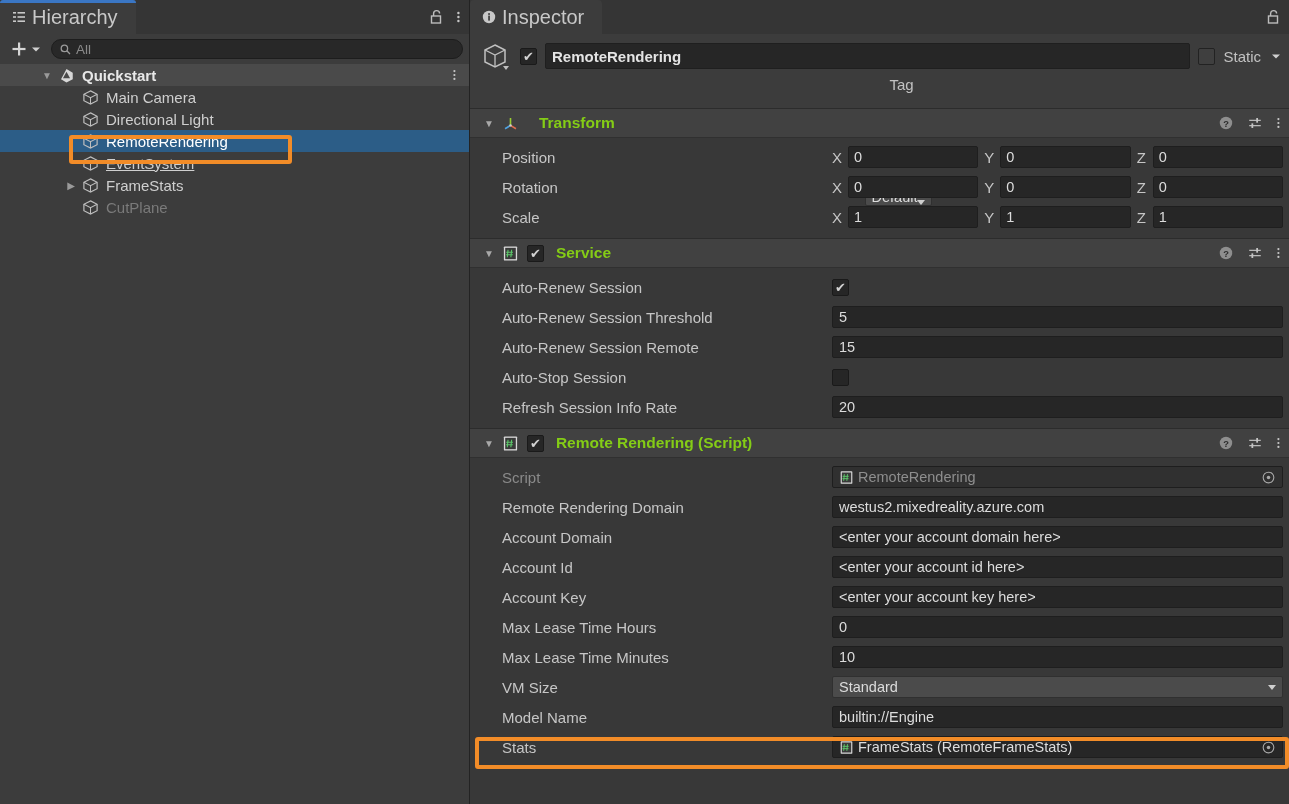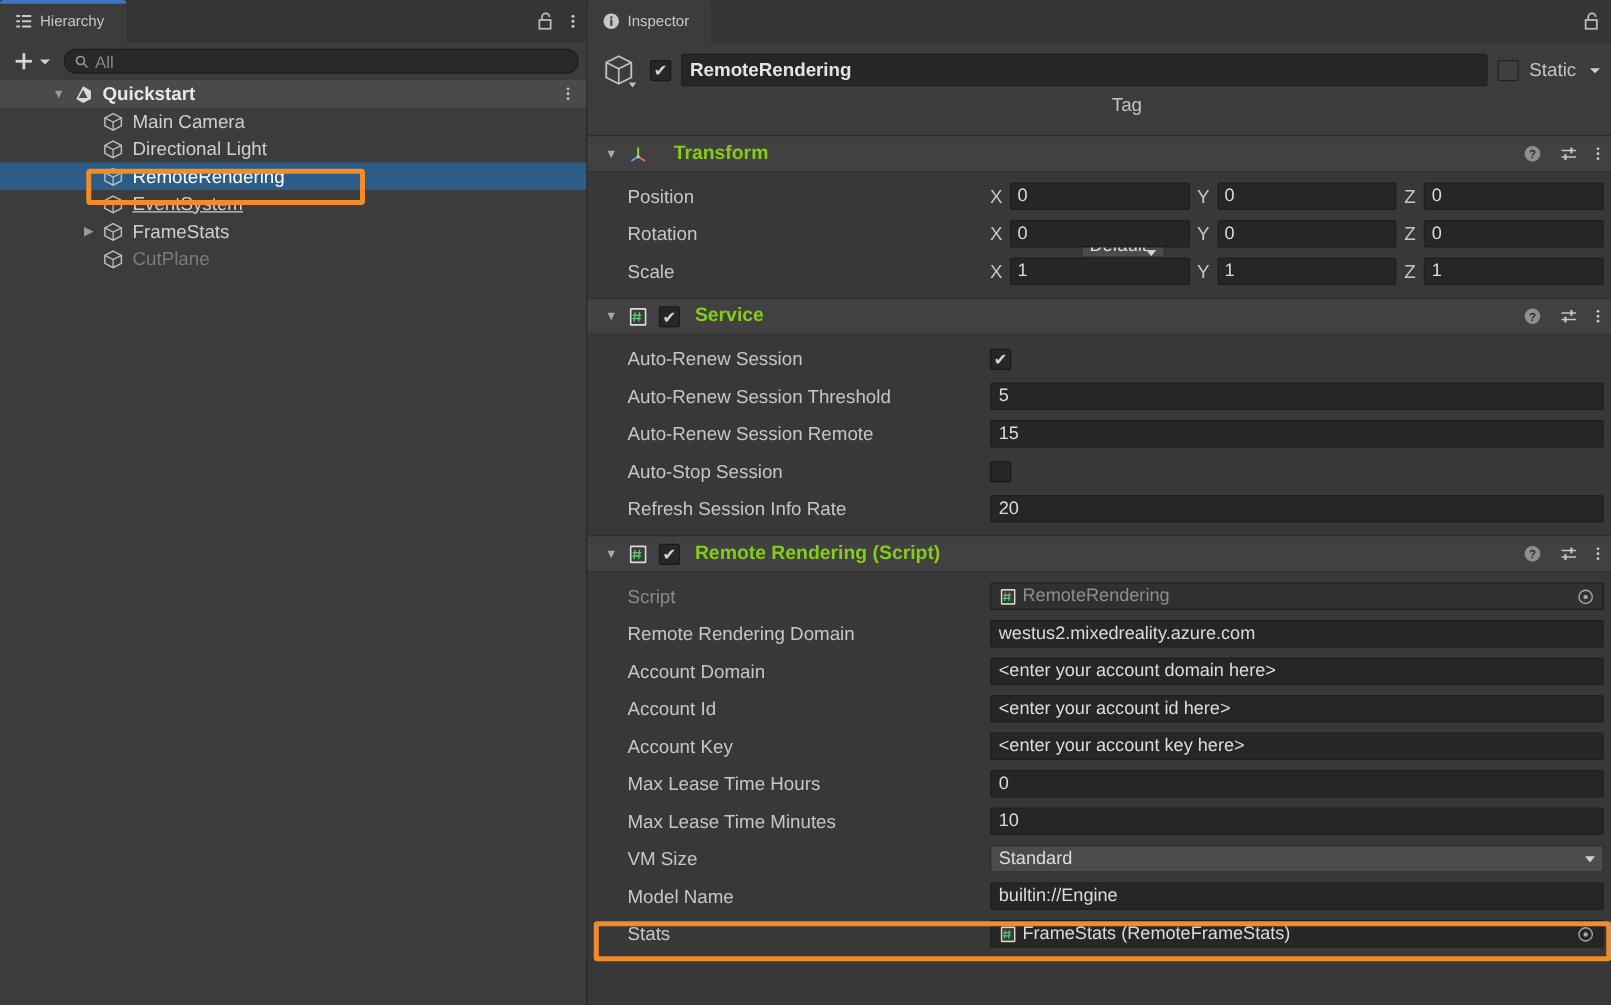--- a/index.html
+++ b/index.html
@@ -14,21 +14,21 @@
   
   .panel { position: relative; height: 804px; background:#383838; }
   .tabbar {
     position: relative; height: 34px; background:#353535;
     display:flex; align-items:flex-end;
   }
   .tab {
     height: 34px; display:flex; align-items:center; gap:6px;
     padding: 0 18px 0 12px; background:#3C3C3C;
     border-top-left-radius:4px; border-top-right-radius:4px;
-    font-size: 12px; color:#C8C8C8; position:relative;
+    font-size: 20px; color:#C8C8C8; position:relative;
   }
   .tab.active-focus::before{
     content:""; position:absolute; left:0; right:0; top:0; height:3px;
     background:#3A76C4; border-top-left-radius:3px; border-top-right-radius:3px;
   }
   .tab-icons { position:absolute; right:8px; top:0; height:34px; display:flex; align-items:center; gap:12px; }
 
   
   #hierarchy { width: 470px; border-right:1px solid #232323; background:#3C3C3C; }
   .h-toolbar {
@@ -79,21 +79,21 @@
   
   .comp-head {
     height:30px; background:#414141; border-top:1px solid #2c2c2c; border-bottom:1px solid #303030;
     display:flex; align-items:center; gap:8px; padding:0 10px 0 14px; position:relative;
   }
   .comp-title { font-size:15.5px; color:#84cc16; font-weight:bold; }
   .comp-head-icons { position:absolute; right:8px; display:flex; align-items:center; gap:13px; }
   .comp-body { background:#383838; padding: 4px 0 6px 0; }
 
   .prop {
-    height:30px; display:flex; align-items:center; padding-left:32px; position:relative;
+    height:30px; display:flex; align-items:center; padding-left:32px; position:relative;gap:40px;
   }
   .prop-label { width:290px; font-size:15px; color:#C6C6C6; }
   .prop-label.dimmed { color:#8A8A8A; }
   .field {
     flex:1; height:22px; margin-right:6px;
     background:#262626; border:1px solid #1e1e1e; border-radius:2px;
     display:flex; align-items:center; padding:0 6px;
     font-size:14.5px; color:#DCDCDC; overflow:hidden; white-space:nowrap;
   }
   .field.dimmed { color:#8E8E8E; background:#303030; }

